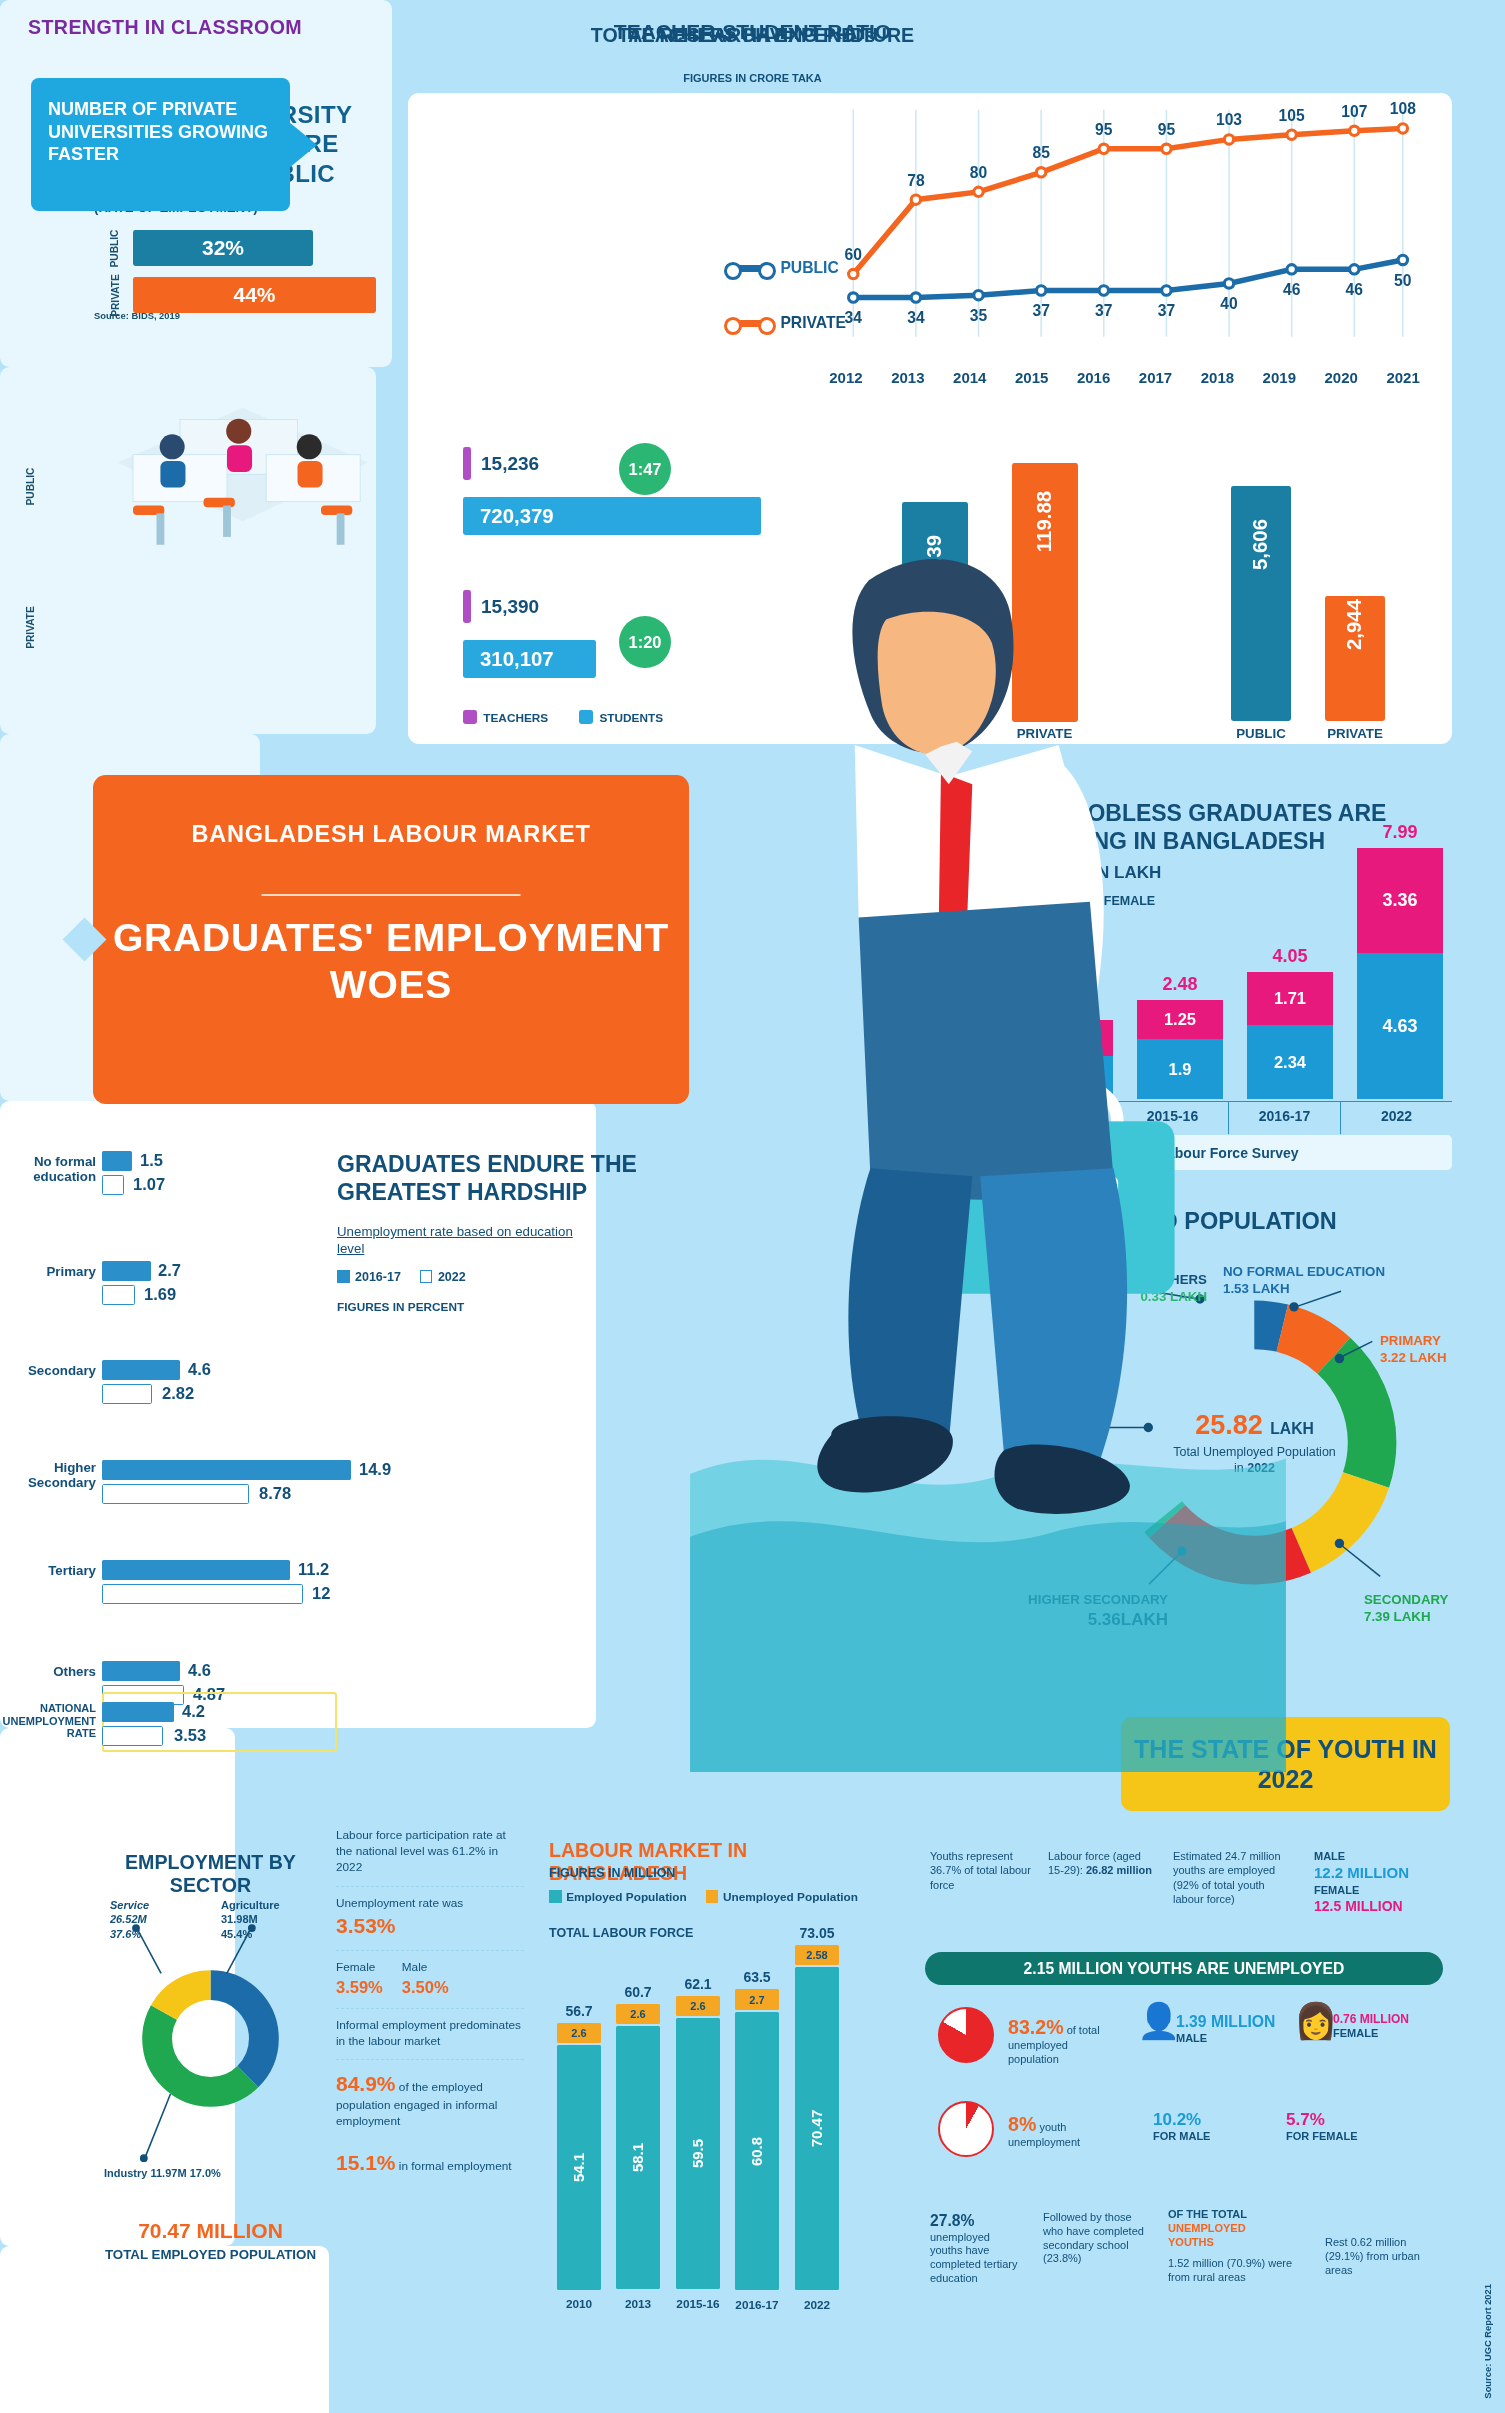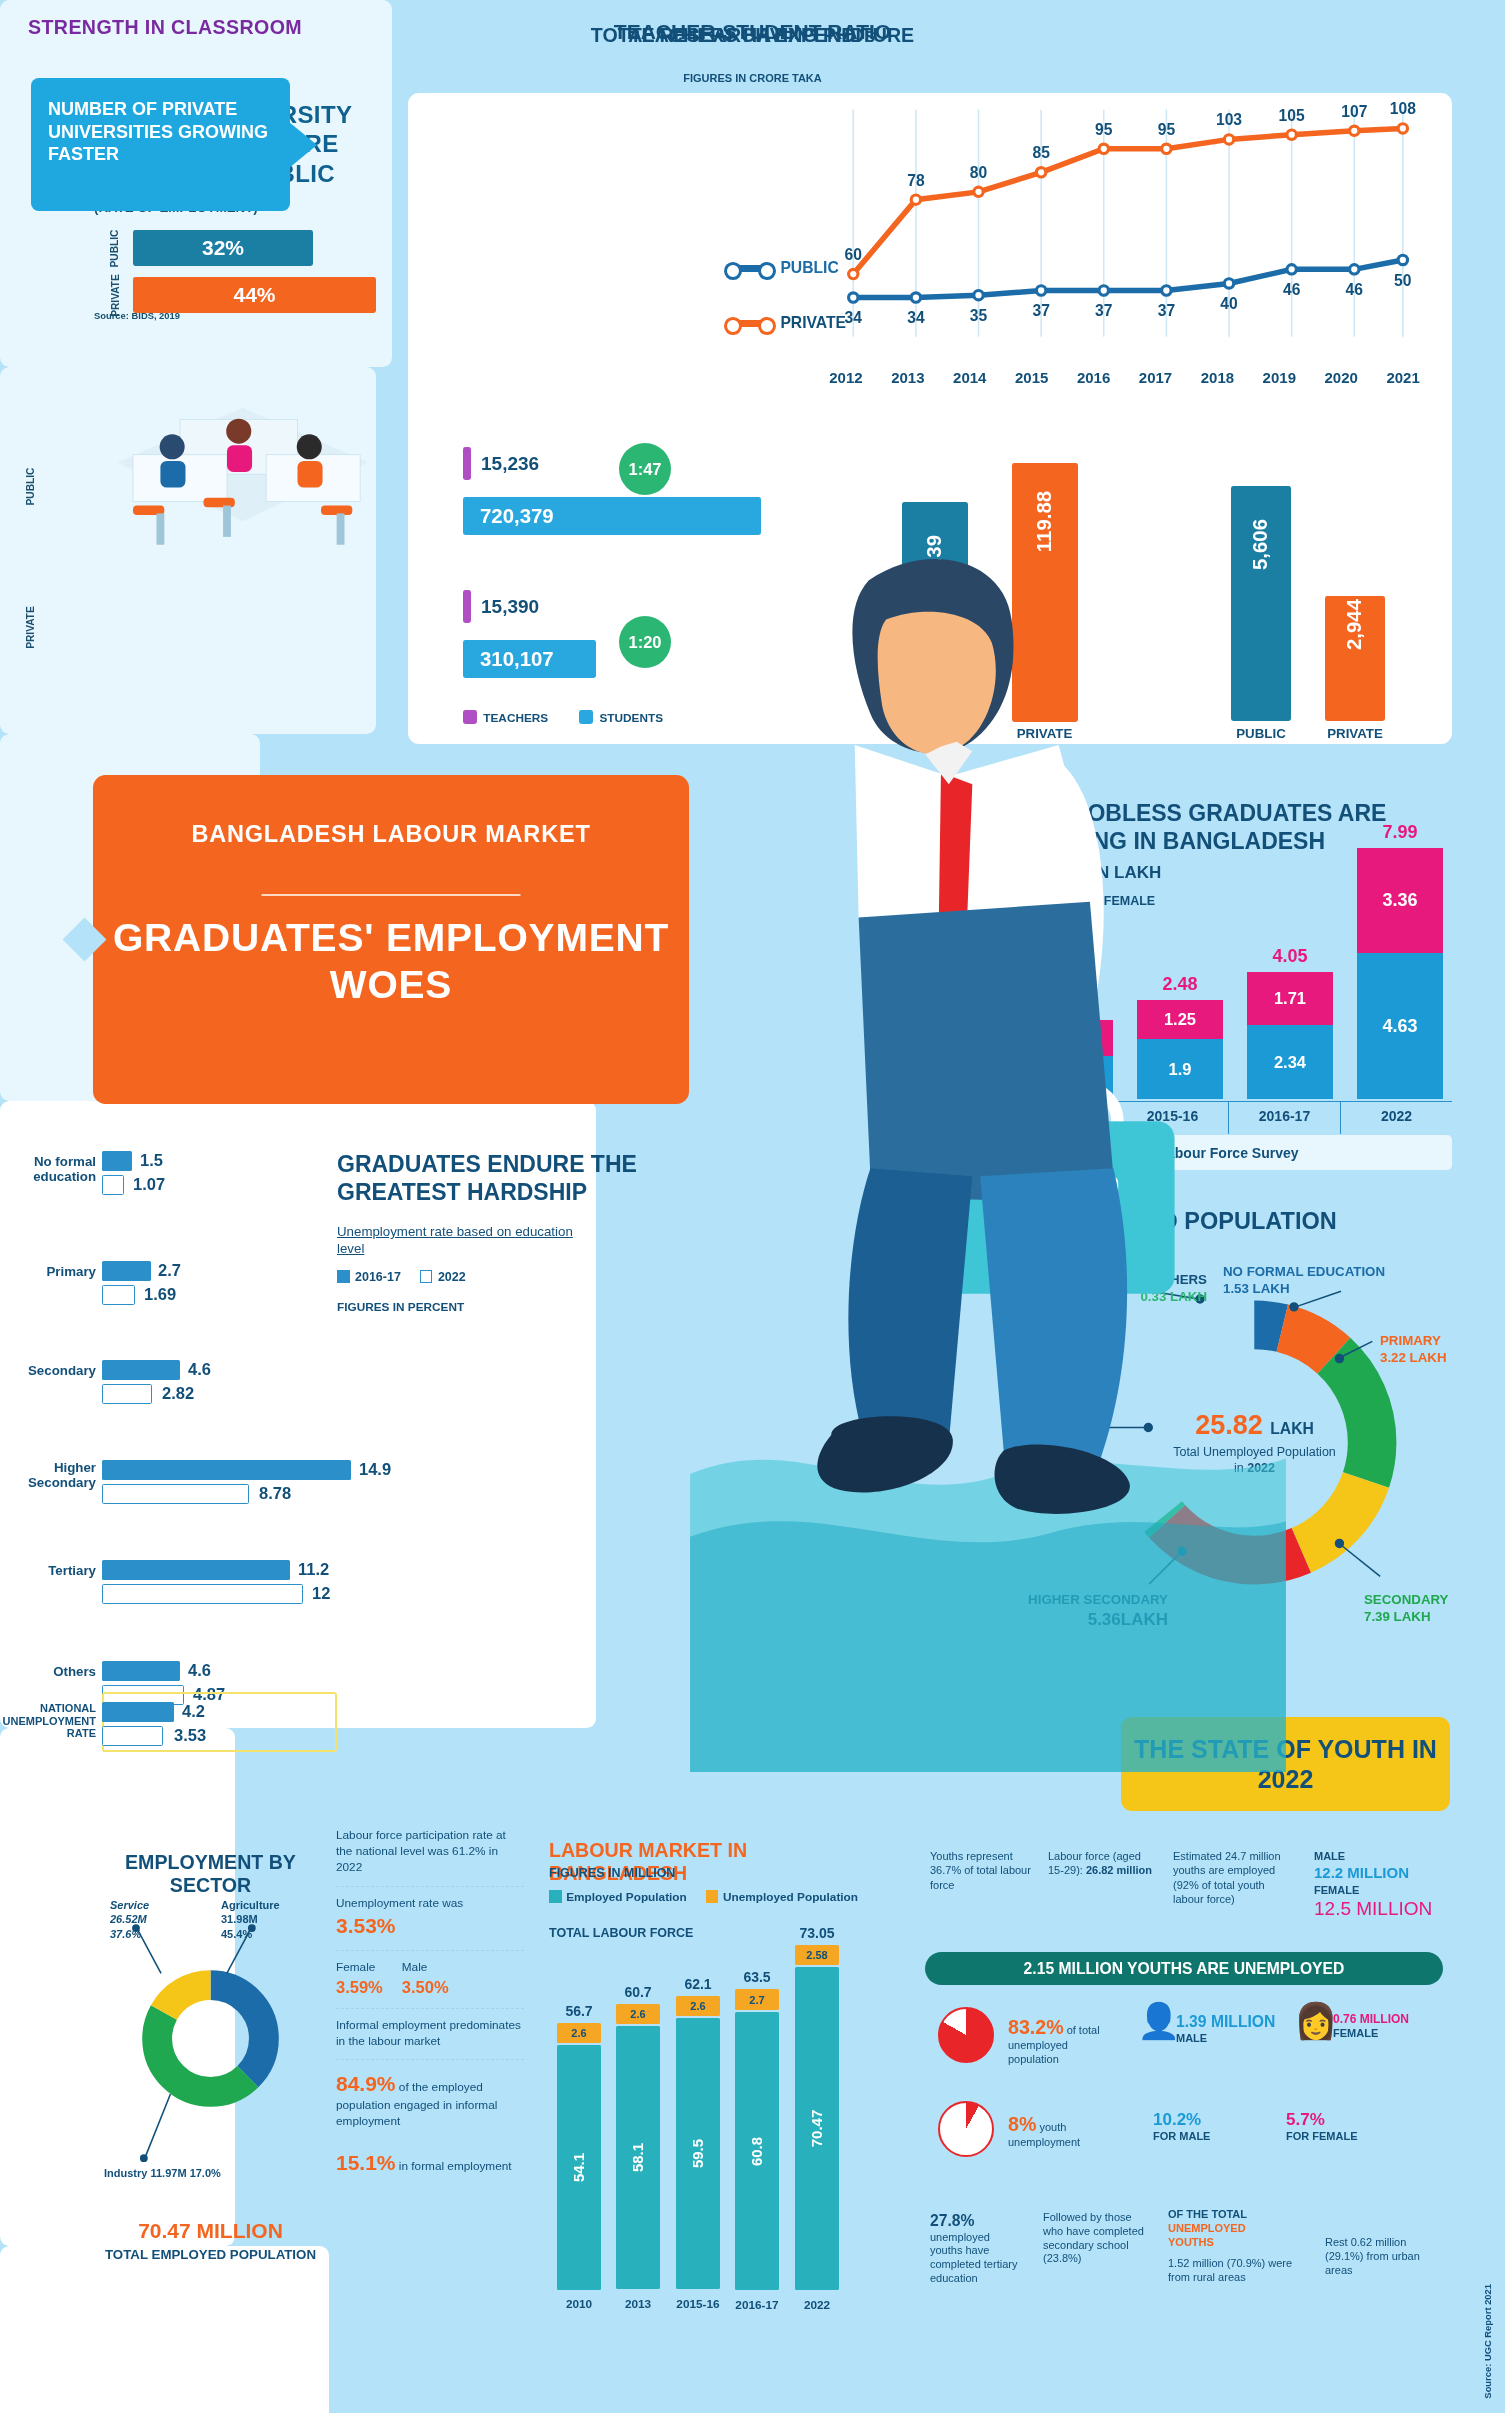--- a/index.html
+++ b/index.html
@@ -662,21 +662,21 @@
 
 <div class="y-cell" style="left:930px; top:1849px; width:102px;">Youths represent 36.7% of total labour force</div>
 <div class="y-cell" style="left:1048px; top:1849px; width:110px;">
   <span>Labour force (aged 15-29):</span> <span class="b">26.82 million</span>
 </div>
 <div class="y-cell" style="left:1173px; top:1849px; width:125px;">Estimated 24.7 million youths are employed (92% of total youth labour force)</div>
 <div class="y-cell" style="left:1314px; top:1849px; width:125px;">
   <span class="b">MALE</span><br>
   <span style="color:#1b9ad6; font-weight:bold; font-size:15px;">12.2 MILLION</span><br>
   <span class="b">FEMALE</span><br>
-  <span style="color:#e8197d; font-weight:normal; font-size:19px;">12.5 MILLION</span>
+  <span style="color:#e8197d; font-weight:bold; font-size:14px;">12.5 MILLION</span>
 </div>
 <div id="youth-red-bar">2.15 MILLION YOUTHS ARE UNEMPLOYED</div>
 
 <div class="pie-mini" style="left:938px; top:2007px; background:conic-gradient(#e8262a 0 83.2%, #ffffff 83.2% 100%); border:2.4px solid #e8262a;"></div>
 <div class="y-stat" style="left:1008px; top:2015px; width:102px;">
   <span class="pc">83.2%</span> <span>of total unemployed population</span>
 </div>
 <div class="person-i" style="left:1137px; top:2001px; color:#1b9ad6;">👤</div>
 <div class="y-stat" style="left:1176px; top:2012px;">
   <span style="color:#1b9ad6; font-size:15.7px; font-weight:bold;">1.39 MILLION</span><br>

